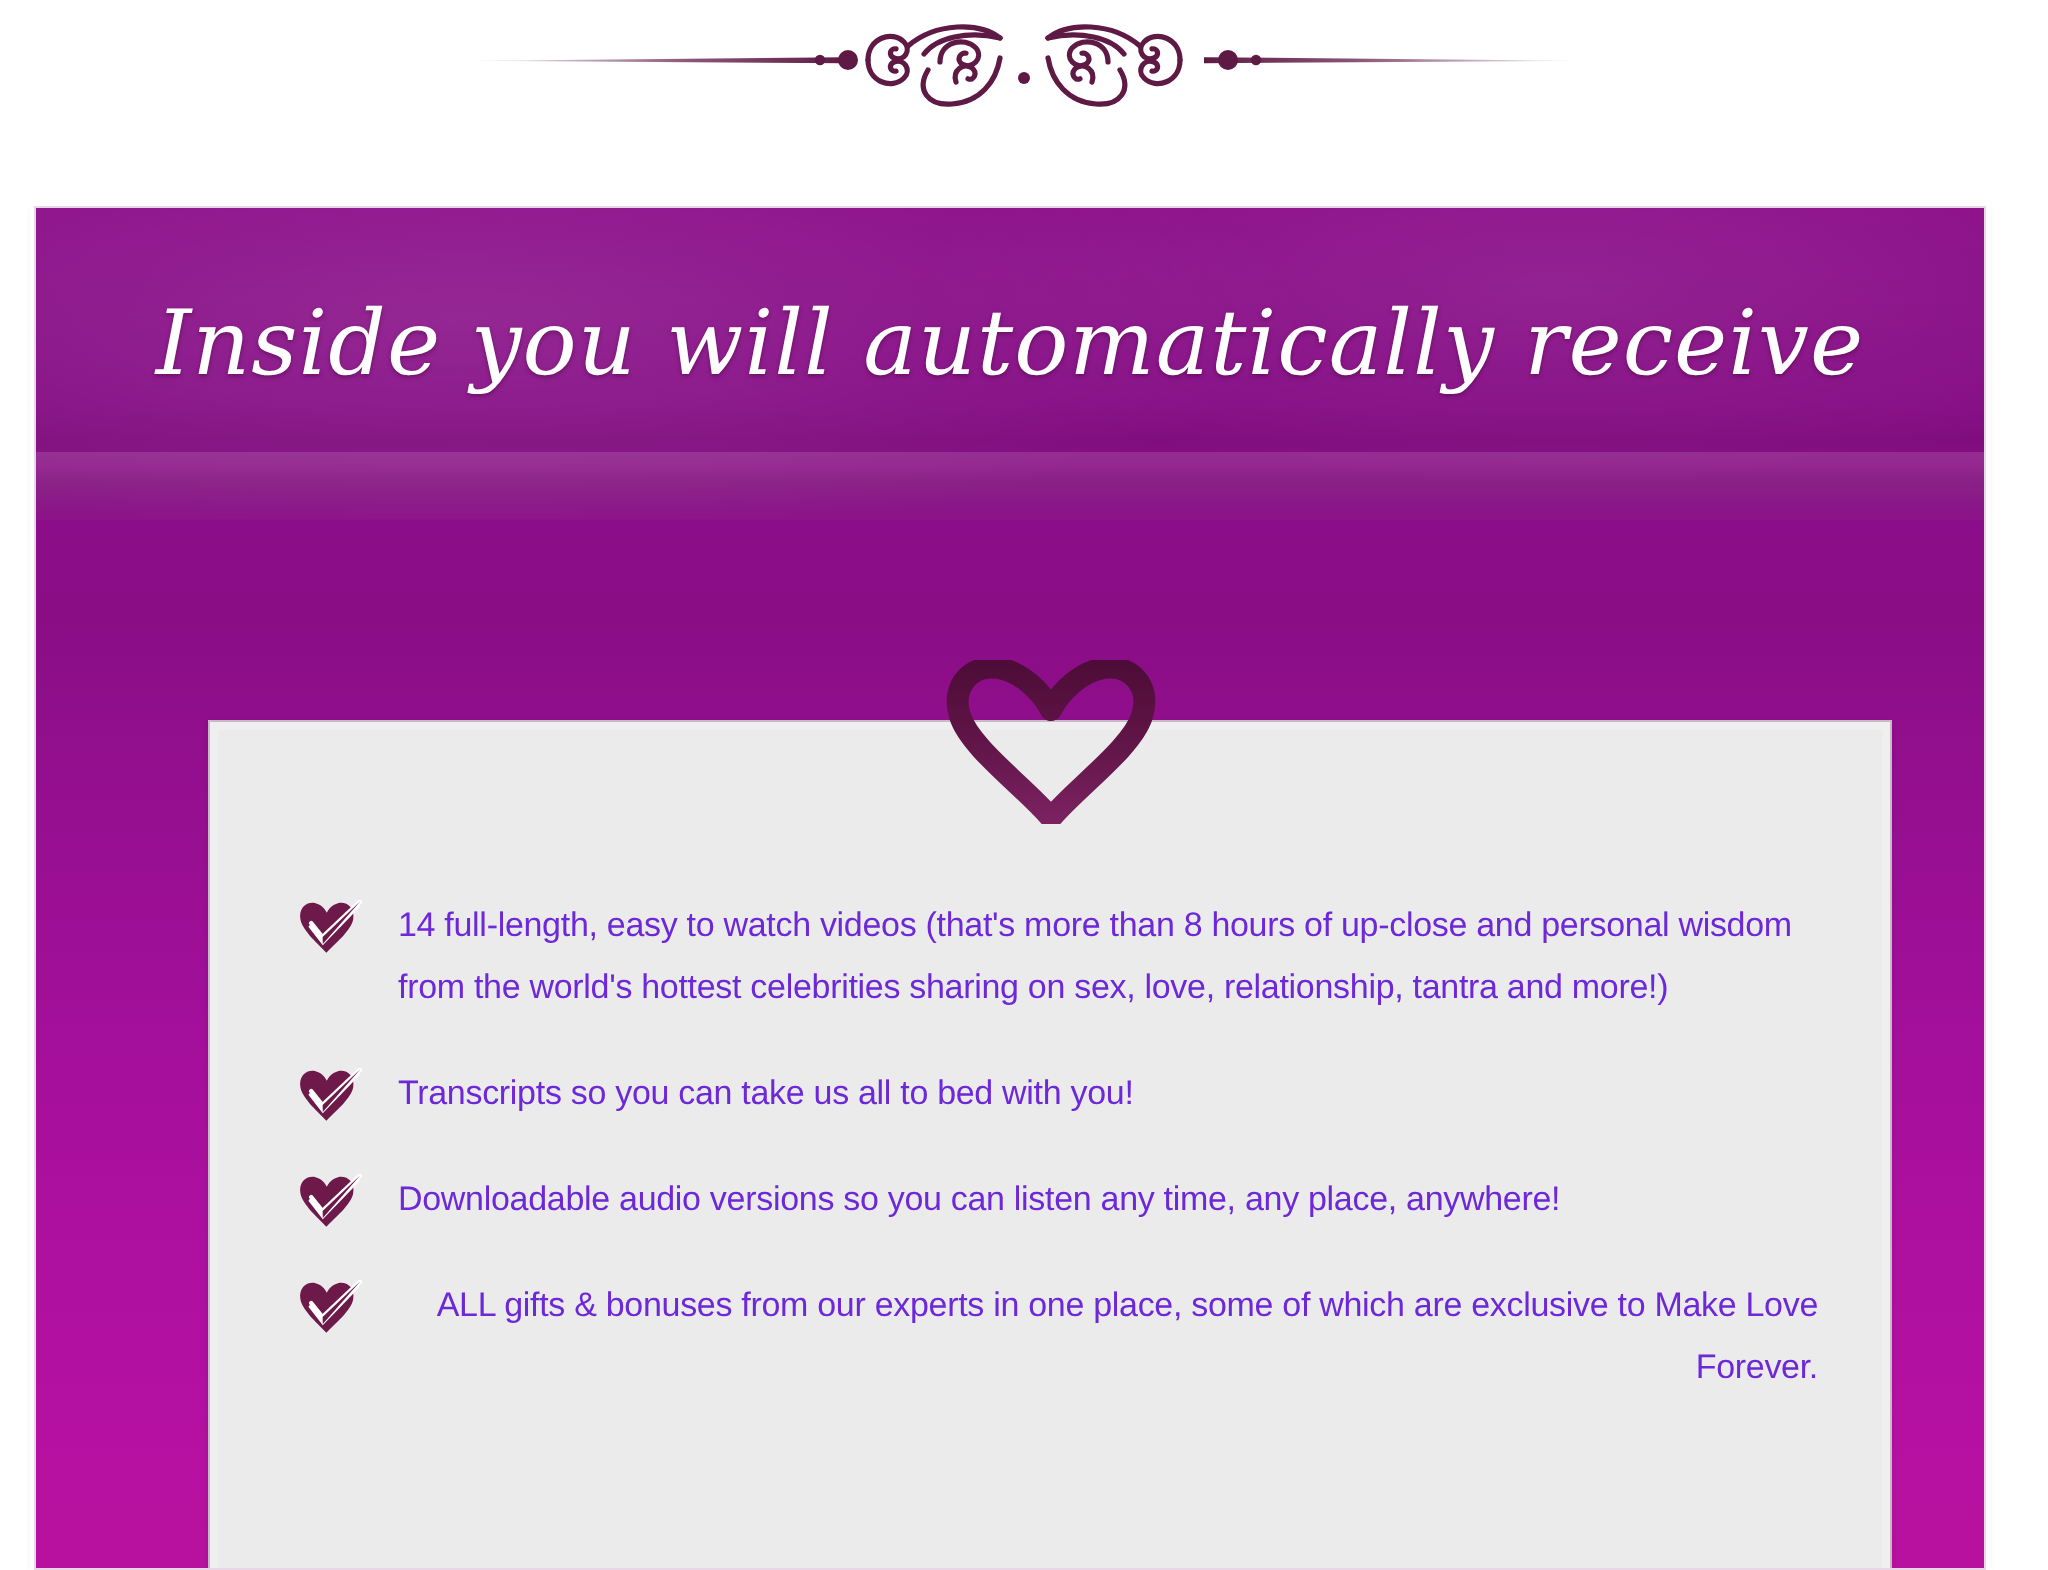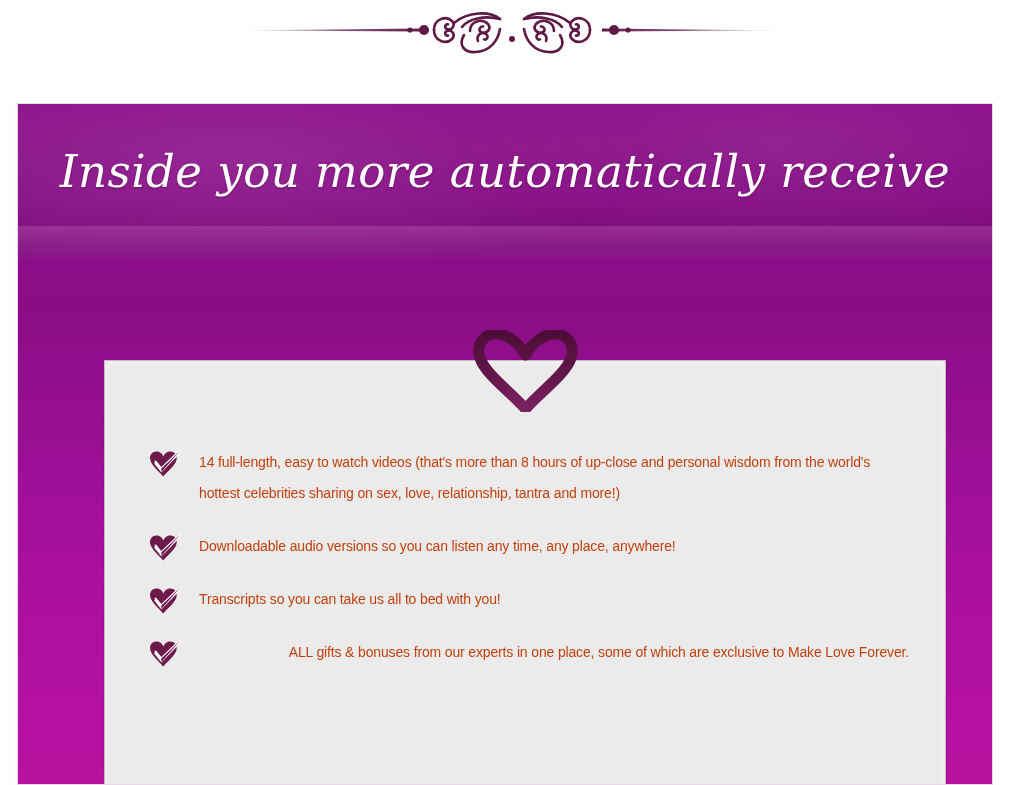--- a/index.html
+++ b/index.html
@@ -129,23 +129,23 @@
     top: 86px;
     width: 760px;
     margin: 0;
     padding: 0;
     list-style: none;
   }
   .bullet-item {
     position: relative;
     padding-left: 50px;
     margin-bottom: 22px;
-    color: #c2410c;
+    color: #6d28d9;
     font-family: "Liberation Sans", sans-serif;
-    font-size: 14px;
+    font-size: 17px;
     line-height: 31px;
     letter-spacing: -0.15px;
   }
   .bullet-item:last-child { margin-bottom: 0; text-align: right; }
 
   .bullet-icon {
     position: absolute;
     left: 0;
     top: 3px;
     width: 32px;
@@ -193,21 +193,21 @@
       <path d="M322 26 C322 16 310 13 304 19 C300 24 306 30 311 27 C314 25.2 312 21 309 21.6"></path>
       <path d="M328 30 C334 40 328 48 316 47 C302 46 294 36 292 24"></path>
       <path d="M314 36 C316 30 310 26 306 29 C303 31.4 305 35.6 308 34.4"></path>
     </g>
     <circle cx="280" cy="34" r="3" fill="#5e1a45"></circle>
   </svg>
 </div>
 
 <div class="panel">
 
-  <div class="heading">Inside you more automatically receive</div>
+  <div class="heading">Inside you will automatically receive</div>
 
   <svg class="heart-ornament" viewBox="0 0 105 82">
     <defs>
       <linearGradient id="heartStroke" x1="0" y1="0" x2="0" y2="1">
         <stop offset="0%" stop-color="#4e0d38"></stop>
         <stop offset="55%" stop-color="#63164a"></stop>
         <stop offset="100%" stop-color="#7a2260"></stop>
       </linearGradient>
     </defs>
     <path d="M52.5 79 C40 64 12 44 7 28 C2 12 14 2 26 4 C38 6 48 16 52.5 25 C57 16 67 6 79 4 C91 2 103 12 98 28 C93 44 65 64 52.5 79 Z" fill="none" stroke="url(#heartStroke)" stroke-width="11" stroke-linejoin="round"></path>
@@ -226,31 +226,31 @@
         <span>14 full-length, easy to watch videos (that's more than 8 hours of up-close and personal wisdom from the world's hottest celebrities sharing on sex, love, relationship, tantra and more!)</span>
       </li>
 
       <li class="bullet-item">
         <svg class="bullet-icon" viewBox="0 0 32 28">
           <path d="M14.2 26.4 C10.6 22.4 2.2 15.4 1.2 9.6 C0.2 3.8 4.6 0.6 8.8 1.6 C11.6 2.3 13.4 4.3 14.4 6.4 C15.4 4.3 17.2 2.3 20 1.6 C24.2 0.6 28.6 3.8 27.6 9.6 C26.6 15.4 17.8 22.4 14.2 26.4 Z" fill="#6d1a4b"></path>
           <path d="M6.6 11.6 L12.2 18.6 L31.4 0.4 L30.6 3.8 L12.4 22.6 L5.2 13.4 Z" fill="#ffffff"></path>
           <path d="M6.6 11.6 L12.2 18.6 L31.4 0.4" fill="none" stroke="#ffffff" stroke-width="2.2" stroke-linecap="round" stroke-linejoin="round"></path>
           <path d="M12.3 18.5 L30.9 0.9 L31.4 0.4 L12.4 22.0 Z" fill="#6d1a4b"></path>
         </svg>
+        <span>Transcripts so you can take us all to bed with you!</span>
+      </li>
+
+      <li class="bullet-item">
+        <svg class="bullet-icon" viewBox="0 0 32 28">
+          <path d="M14.2 26.4 C10.6 22.4 2.2 15.4 1.2 9.6 C0.2 3.8 4.6 0.6 8.8 1.6 C11.6 2.3 13.4 4.3 14.4 6.4 C15.4 4.3 17.2 2.3 20 1.6 C24.2 0.6 28.6 3.8 27.6 9.6 C26.6 15.4 17.8 22.4 14.2 26.4 Z" fill="#6d1a4b"></path>
+          <path d="M6.6 11.6 L12.2 18.6 L31.4 0.4 L30.6 3.8 L12.4 22.6 L5.2 13.4 Z" fill="#ffffff"></path>
+          <path d="M6.6 11.6 L12.2 18.6 L31.4 0.4" fill="none" stroke="#ffffff" stroke-width="2.2" stroke-linecap="round" stroke-linejoin="round"></path>
+          <path d="M12.3 18.5 L30.9 0.9 L31.4 0.4 L12.4 22.0 Z" fill="#6d1a4b"></path>
+        </svg>
         <span>Downloadable audio versions so you can listen any time, any place, anywhere!</span>
-      </li>
-
-      <li class="bullet-item">
-        <svg class="bullet-icon" viewBox="0 0 32 28">
-          <path d="M14.2 26.4 C10.6 22.4 2.2 15.4 1.2 9.6 C0.2 3.8 4.6 0.6 8.8 1.6 C11.6 2.3 13.4 4.3 14.4 6.4 C15.4 4.3 17.2 2.3 20 1.6 C24.2 0.6 28.6 3.8 27.6 9.6 C26.6 15.4 17.8 22.4 14.2 26.4 Z" fill="#6d1a4b"></path>
-          <path d="M6.6 11.6 L12.2 18.6 L31.4 0.4 L30.6 3.8 L12.4 22.6 L5.2 13.4 Z" fill="#ffffff"></path>
-          <path d="M6.6 11.6 L12.2 18.6 L31.4 0.4" fill="none" stroke="#ffffff" stroke-width="2.2" stroke-linecap="round" stroke-linejoin="round"></path>
-          <path d="M12.3 18.5 L30.9 0.9 L31.4 0.4 L12.4 22.0 Z" fill="#6d1a4b"></path>
-        </svg>
-        <span>Transcripts so you can take us all to bed with you!</span>
       </li>
 
       <li class="bullet-item">
         <svg class="bullet-icon" viewBox="0 0 32 28">
           <path d="M14.2 26.4 C10.6 22.4 2.2 15.4 1.2 9.6 C0.2 3.8 4.6 0.6 8.8 1.6 C11.6 2.3 13.4 4.3 14.4 6.4 C15.4 4.3 17.2 2.3 20 1.6 C24.2 0.6 28.6 3.8 27.6 9.6 C26.6 15.4 17.8 22.4 14.2 26.4 Z" fill="#6d1a4b"></path>
           <path d="M6.6 11.6 L12.2 18.6 L31.4 0.4 L30.6 3.8 L12.4 22.6 L5.2 13.4 Z" fill="#ffffff"></path>
           <path d="M6.6 11.6 L12.2 18.6 L31.4 0.4" fill="none" stroke="#ffffff" stroke-width="2.2" stroke-linecap="round" stroke-linejoin="round"></path>
           <path d="M12.3 18.5 L30.9 0.9 L31.4 0.4 L12.4 22.0 Z" fill="#6d1a4b"></path>
         </svg>
         <span>ALL gifts &amp; bonuses from our experts in one place, some of which are exclusive to Make Love Forever.</span>

